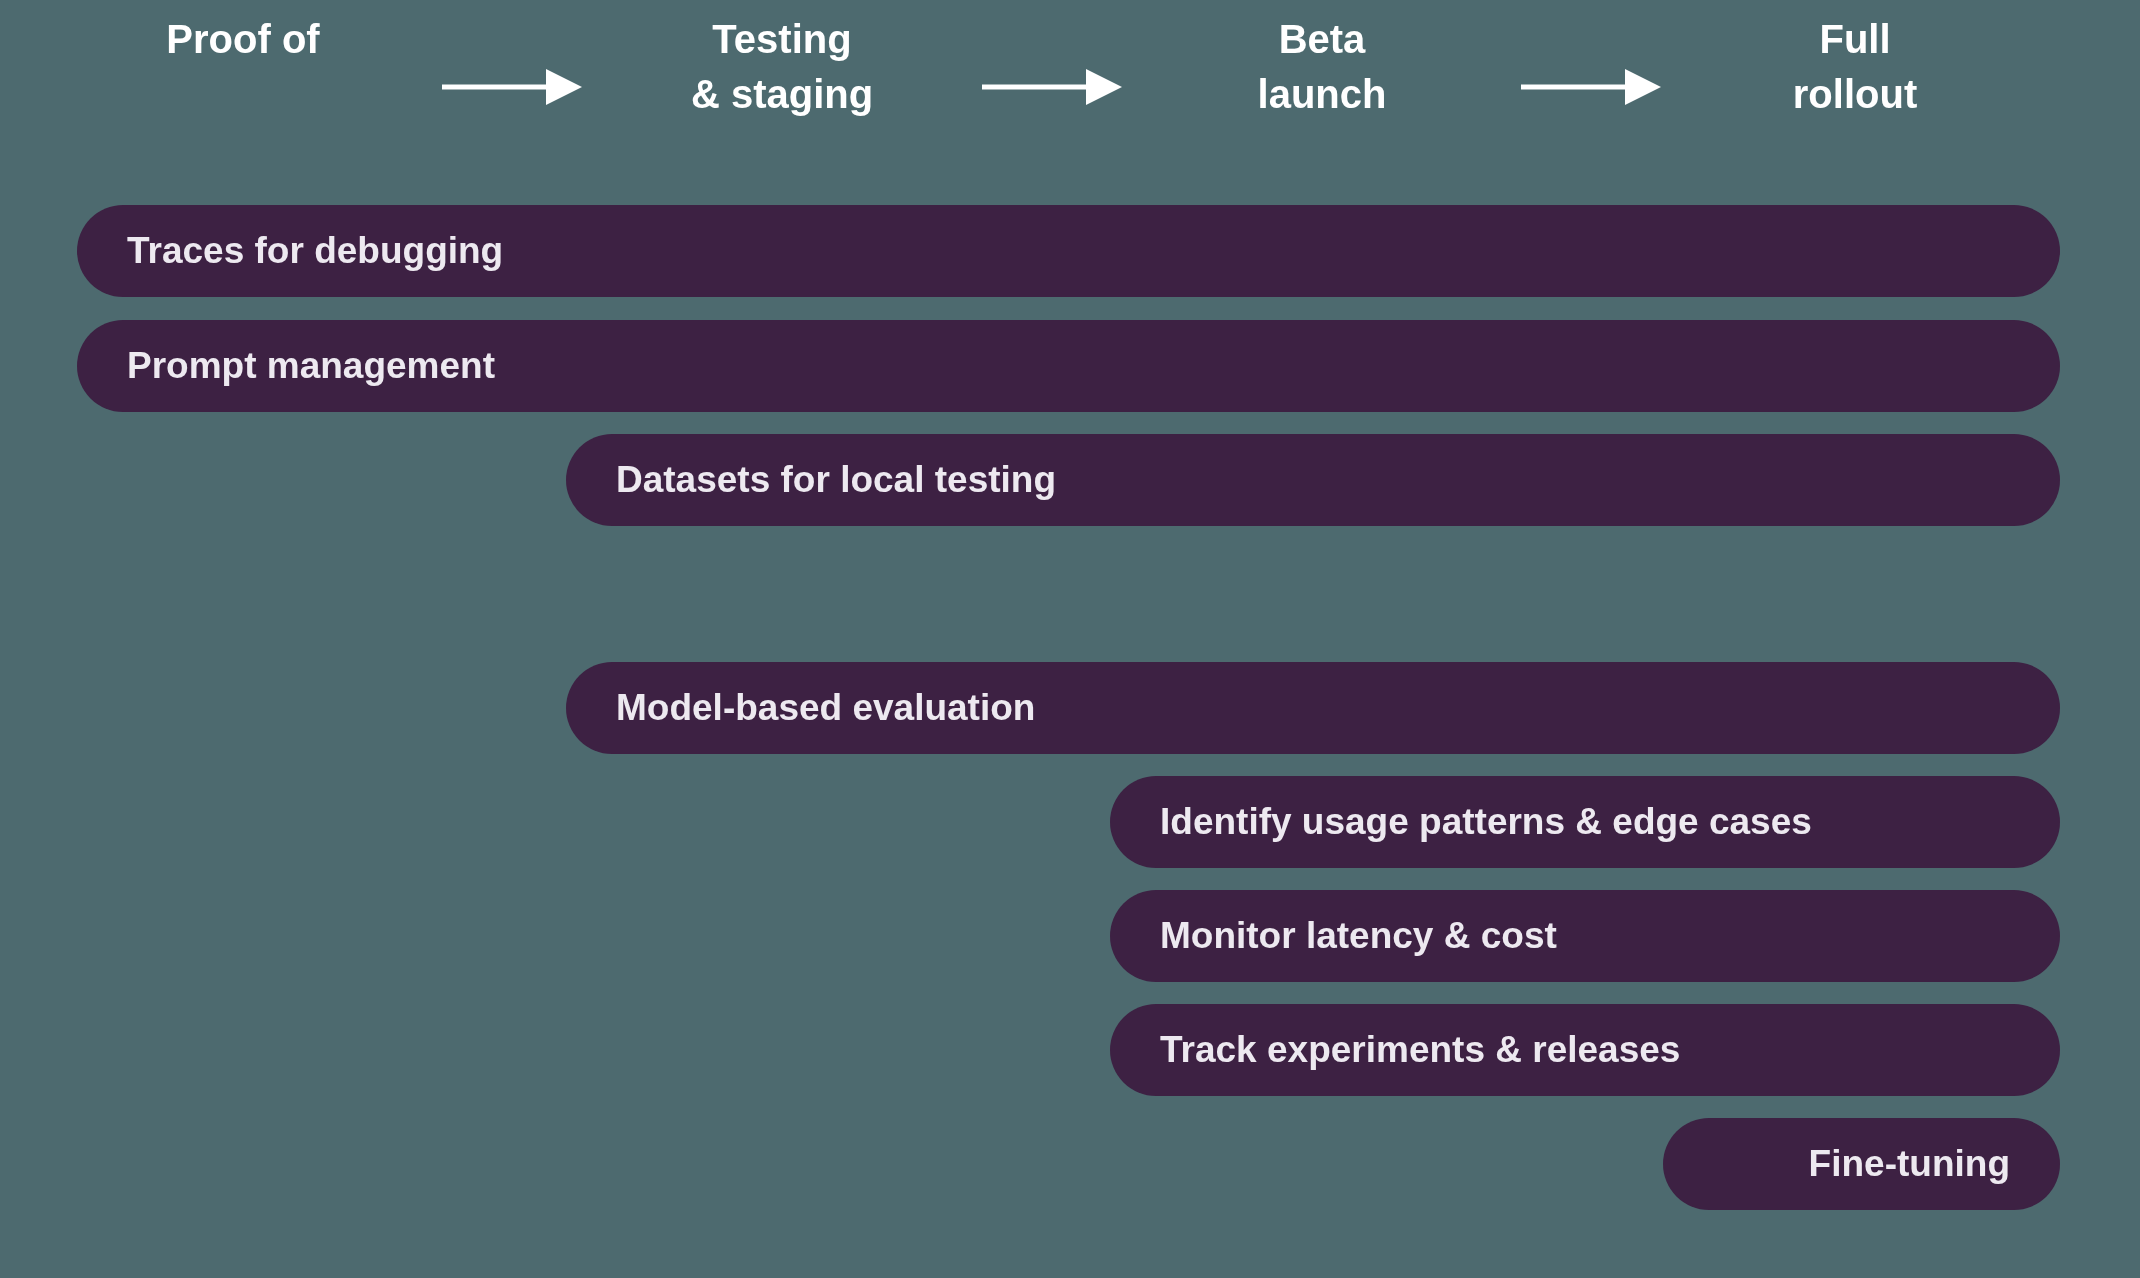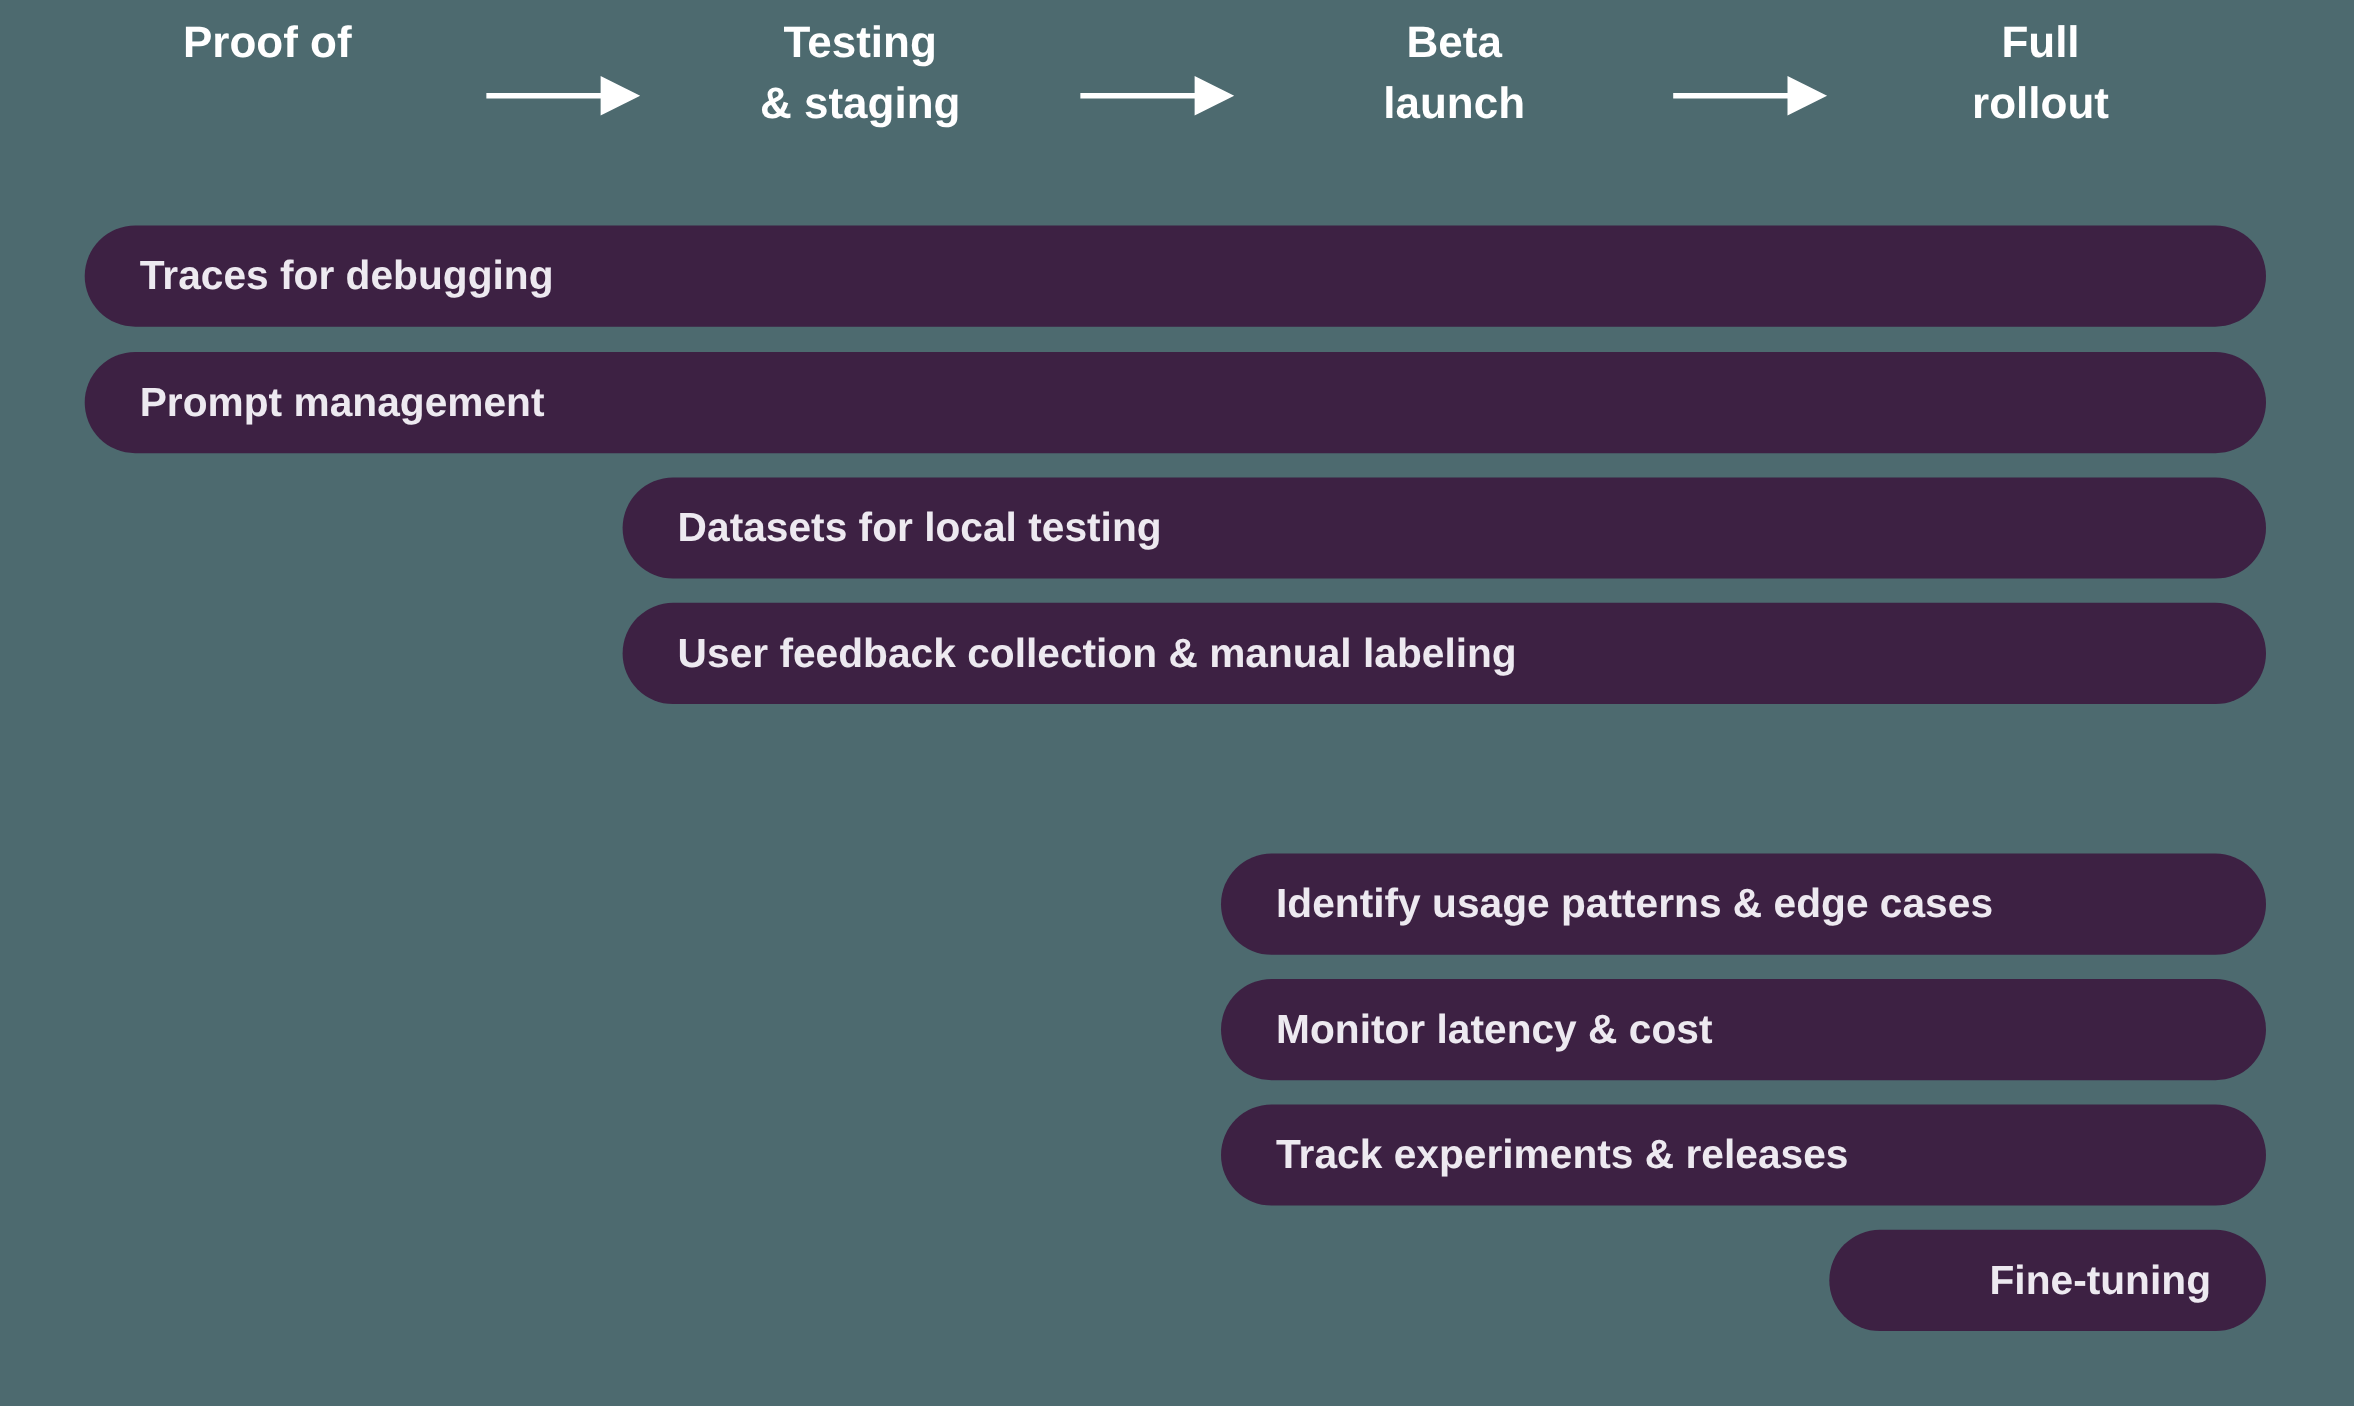--- a/index.html
+++ b/index.html
@@ -103,22 +103,22 @@
 
   <div class="bar bar-1">
     <span>Traces for debugging</span>
   </div>
   <div class="bar bar-2">
     <span>Prompt management</span>
   </div>
   <div class="bar bar-3">
     <span>Datasets for local testing</span>
   </div>
-  <div class="bar bar-4">
-    <span>User feedback collection &amp; manual labeling</span>
+  <div class="bar bar-5">
+    <span>Model-based evaluation</span>
   </div>
   <div class="bar bar-6">
     <span>Identify usage patterns &amp; edge cases</span>
   </div>
   <div class="bar bar-7">
     <span>Monitor latency &amp; cost</span>
   </div>
   <div class="bar bar-8">
     <span>Track experiments &amp; releases</span>
   </div>

